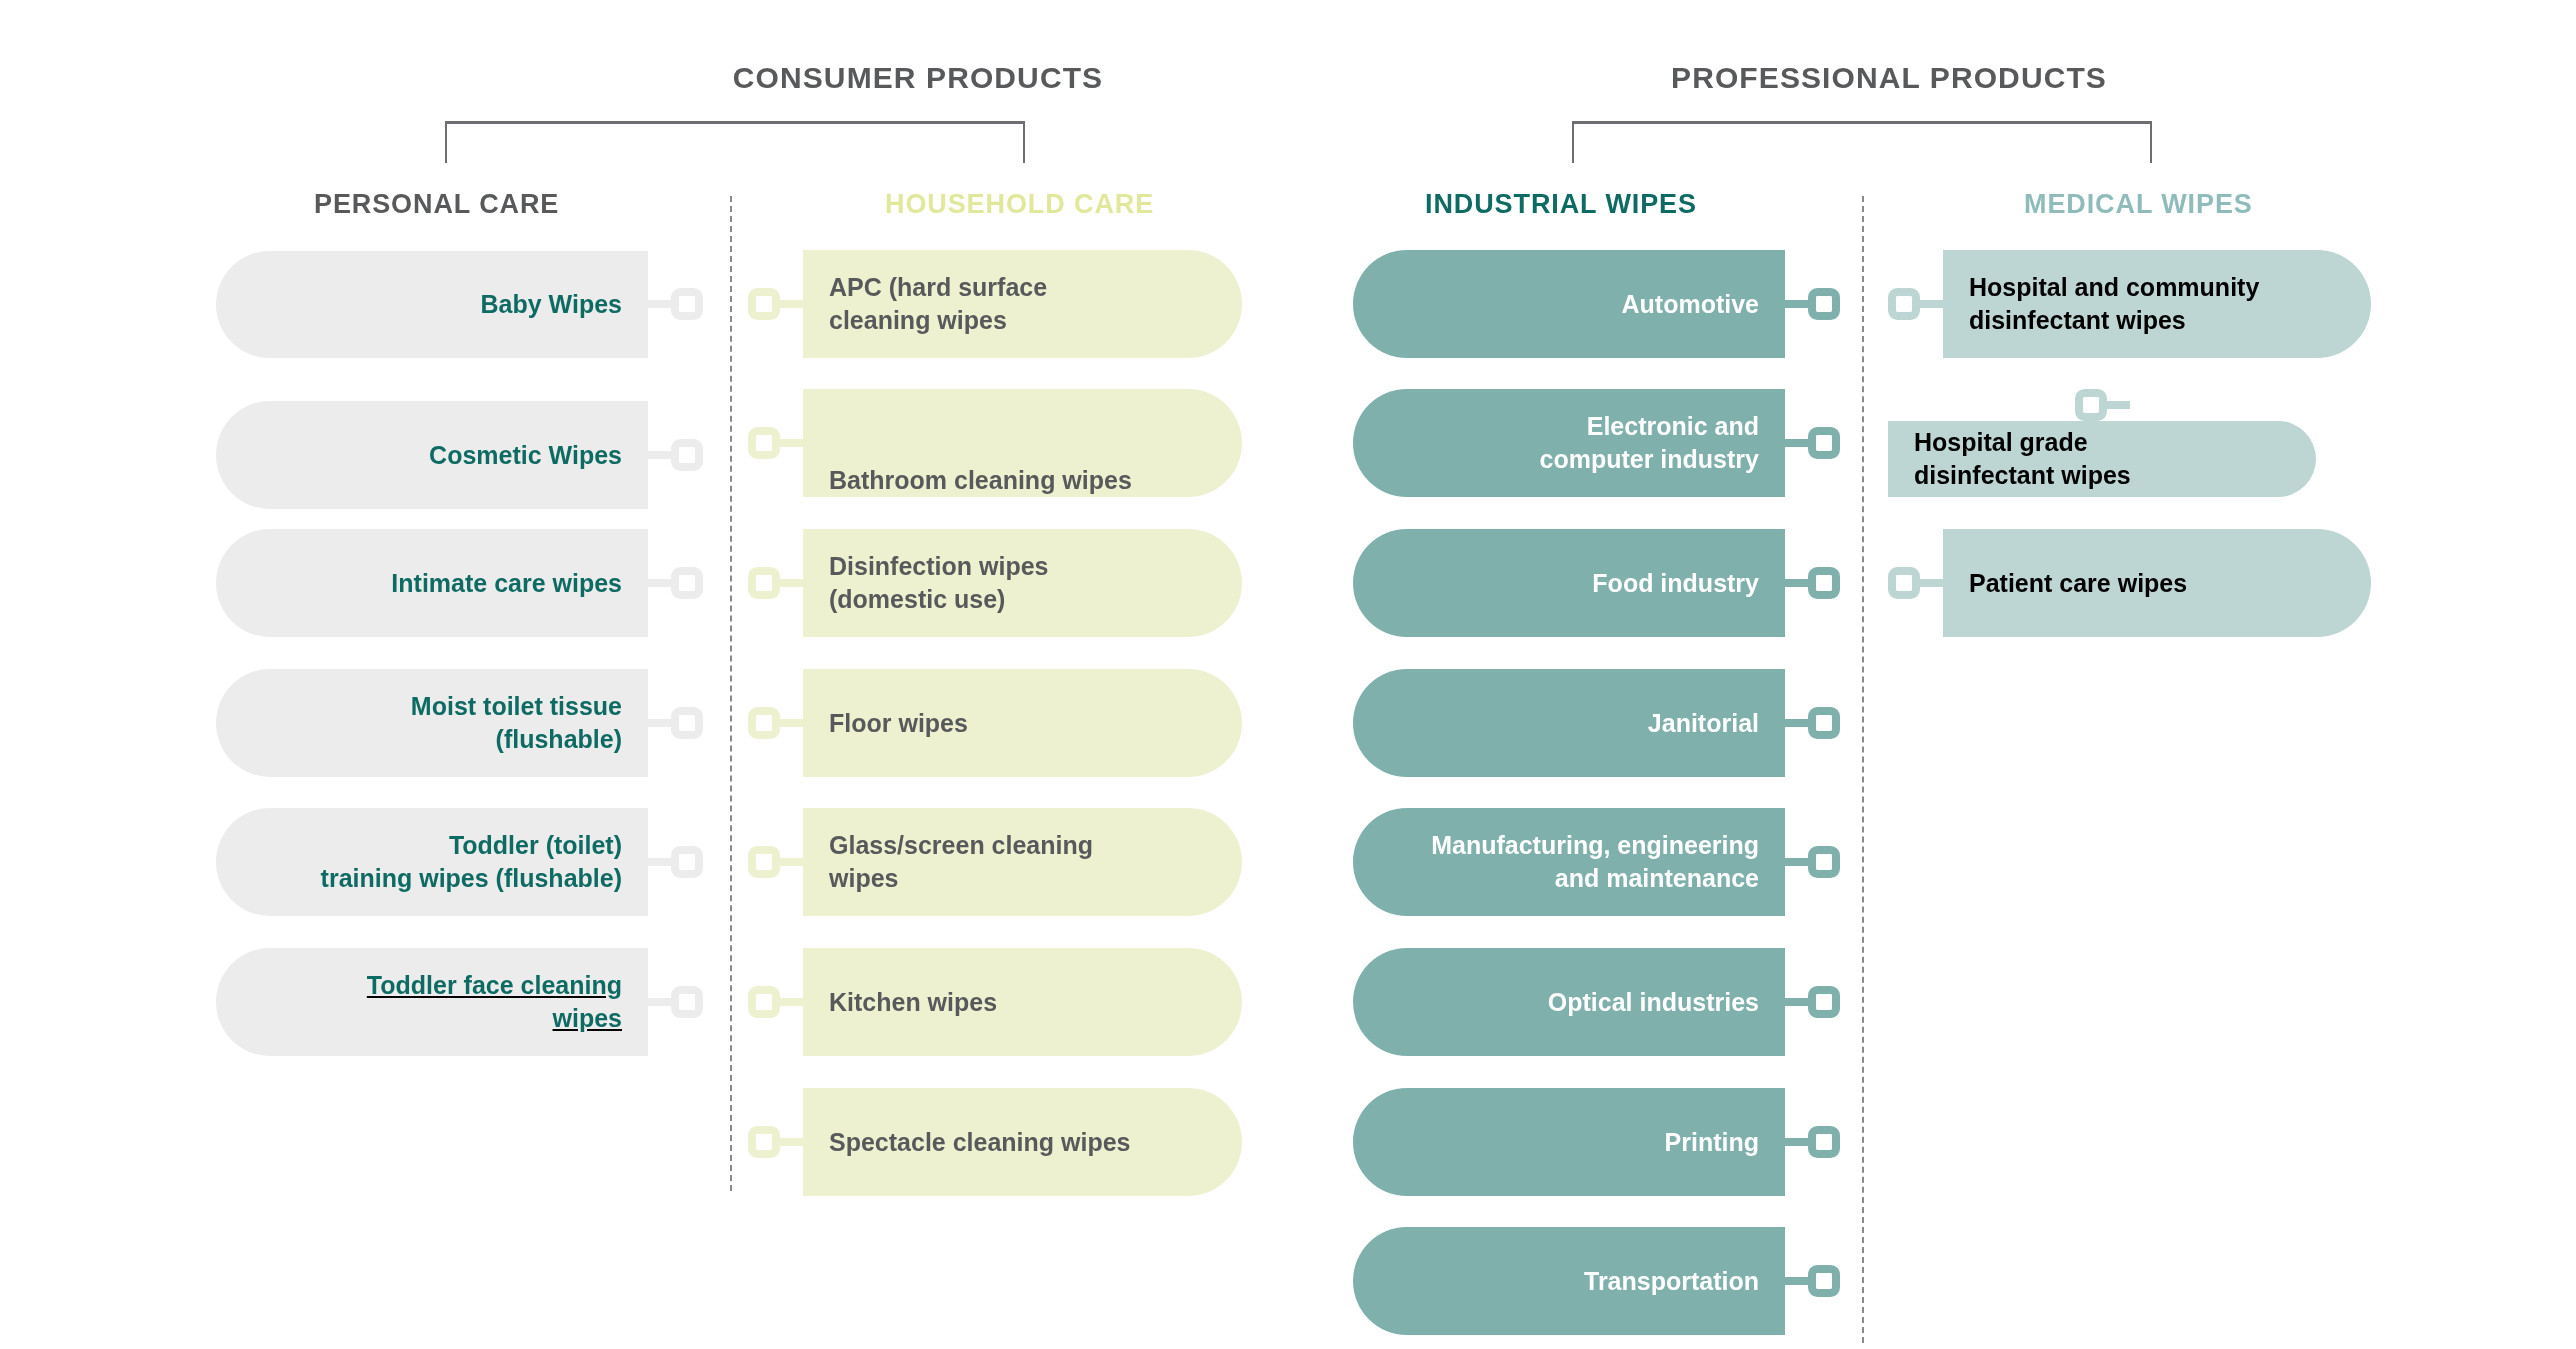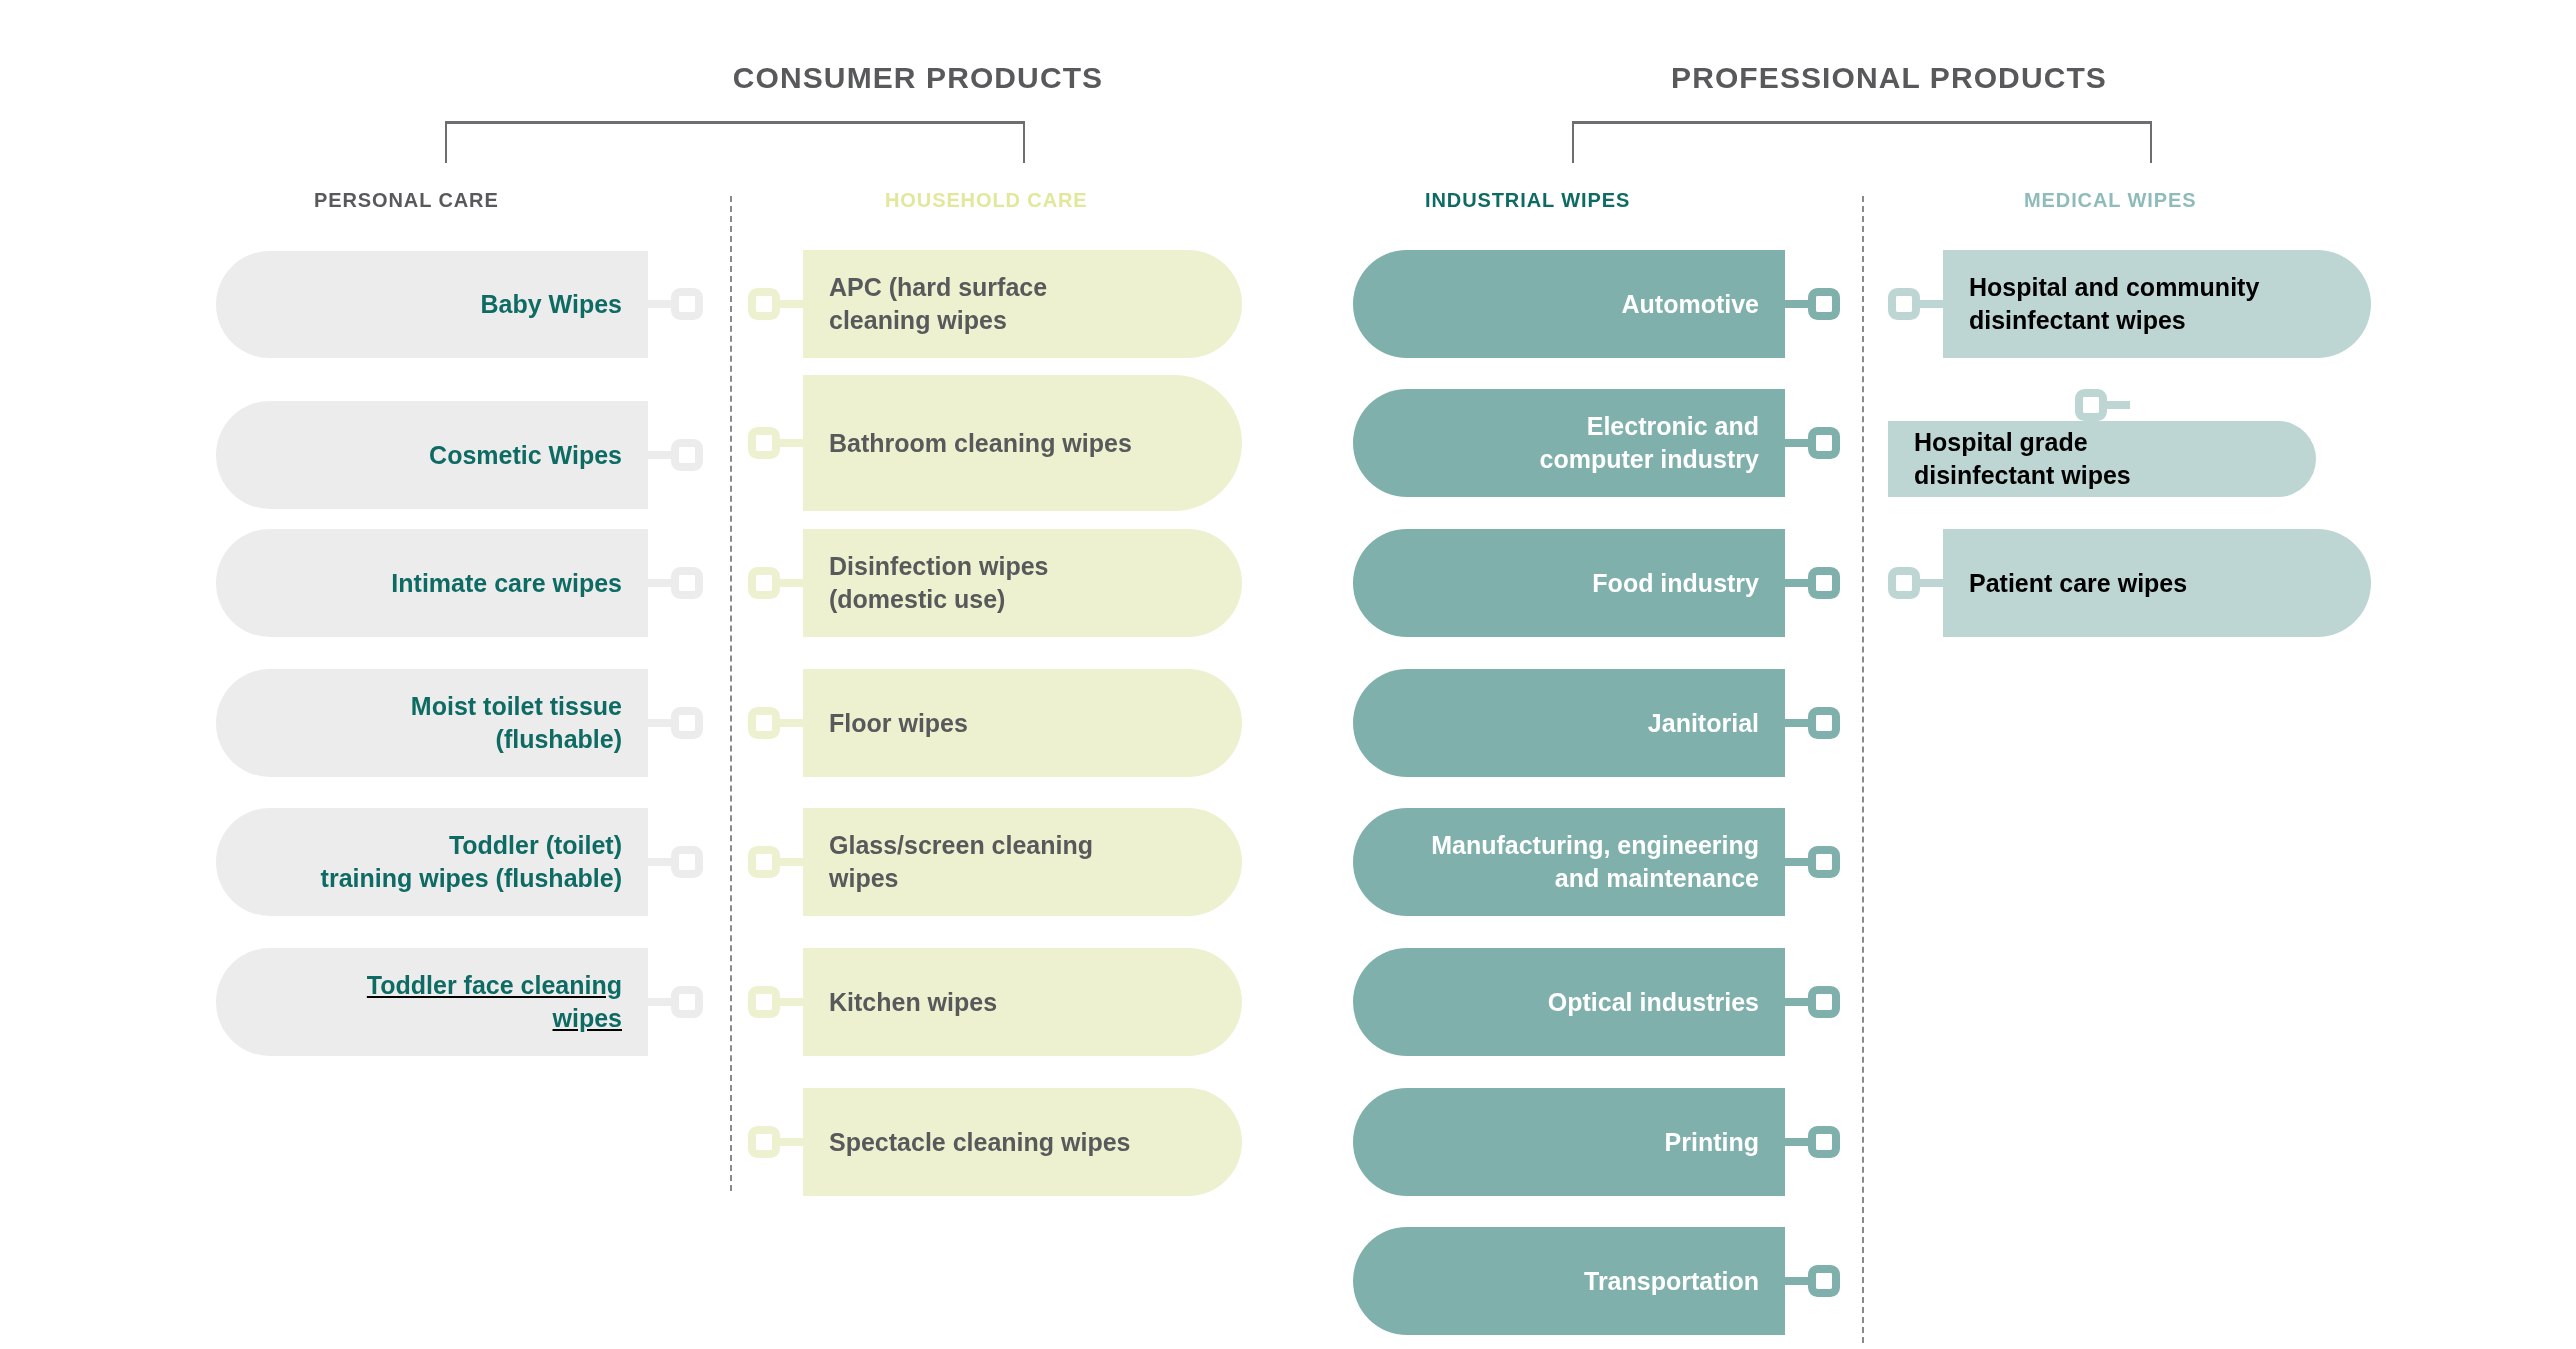--- a/index.html
+++ b/index.html
@@ -37,21 +37,21 @@
     height: 42px;
     box-sizing: border-box;
   }
   #bracket-consumer { left: 445px; top: 121px; width: 580px; }
   #bracket-professional { left: 1572px; top: 121px; width: 580px; }
 
   
   .col-title {
     position: absolute;
     top: 189px;
-    font-size: 20px;
+    font-size: 27px;
     font-weight: bold;
     letter-spacing: 0.9px;
     white-space: nowrap;
   }
   #col-title-personal   { left: 314px;  color: #58595b; }
   #col-title-household  { left: 885px; color: #E2E89B; }
   #col-title-industrial { left: 1425px; color: #0E6B63; }
   #col-title-medical    { left: 2024px; color: #8FBCBA; }
 
   
@@ -214,21 +214,21 @@
       <div class="pill align-left" style="width: 439px; height: 108px;">
         <span style="white-space: pre-line;">APC (hard surface
 cleaning wipes</span>
       </div>
     </div>
     <div class="row right-side" style="top: 389px; height: 108px; left: 748px; flex-direction: row;">
       <span class="conn flip">
         <span class="stub"></span>
         <span class="node"></span>
       </span>
-      <div class="pill align-left" style="width: 439px; height: 136px;">
+      <div class="pill align-left" style="width: 439px; height: 108px; align-items: flex-end;">
         <span style="white-space: pre-line;">Bathroom cleaning wipes</span>
       </div>
     </div>
     <div class="row right-side" style="top: 529px; height: 108px; left: 748px; flex-direction: row;">
       <span class="conn flip">
         <span class="stub"></span>
         <span class="node"></span>
       </span>
       <div class="pill align-left" style="width: 439px; height: 108px;">
         <span style="white-space: pre-line;">Disinfection wipes

